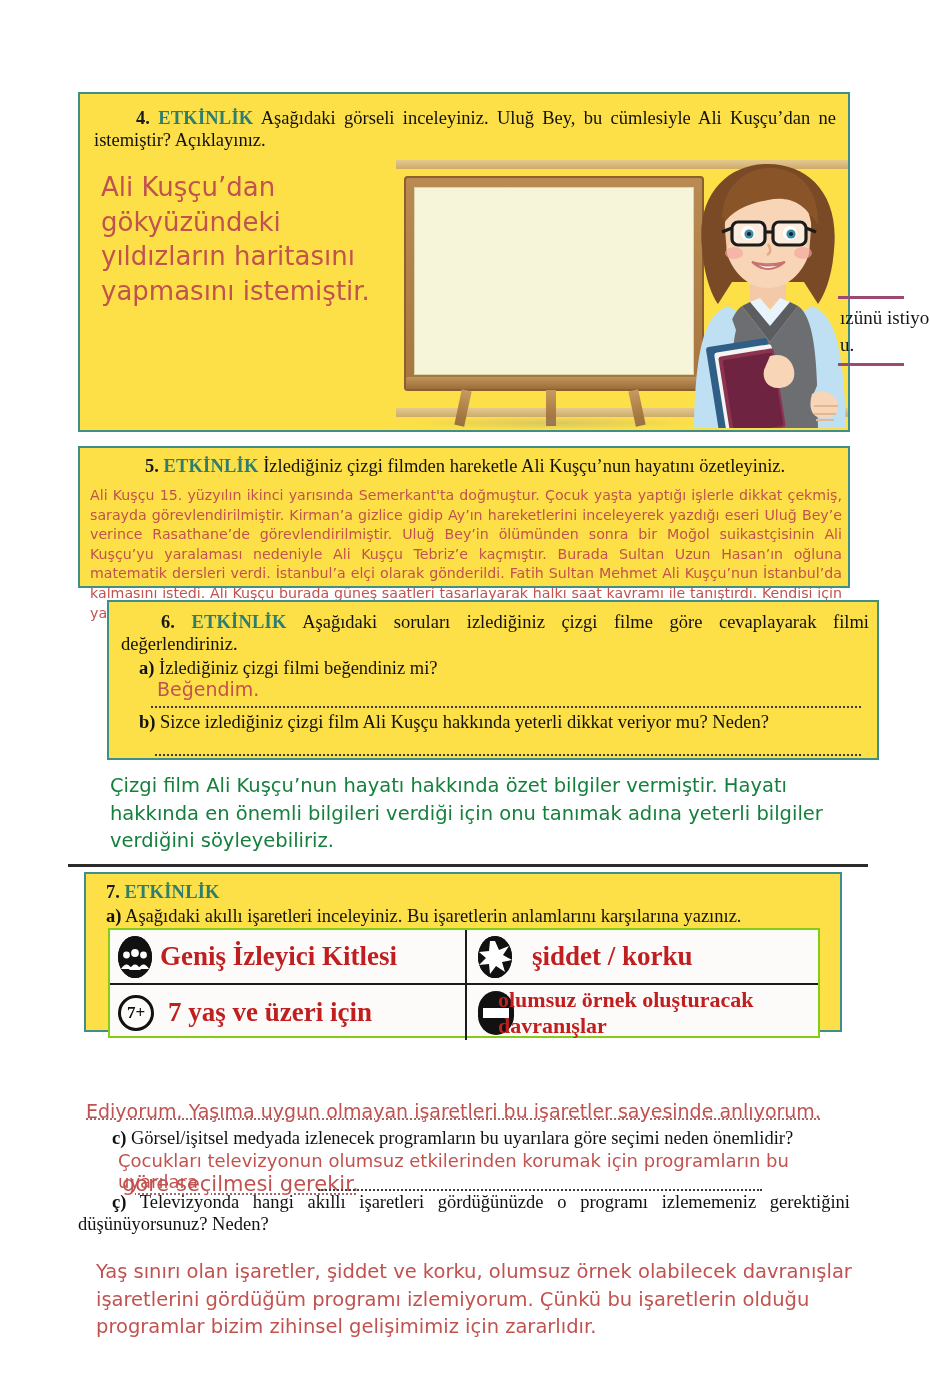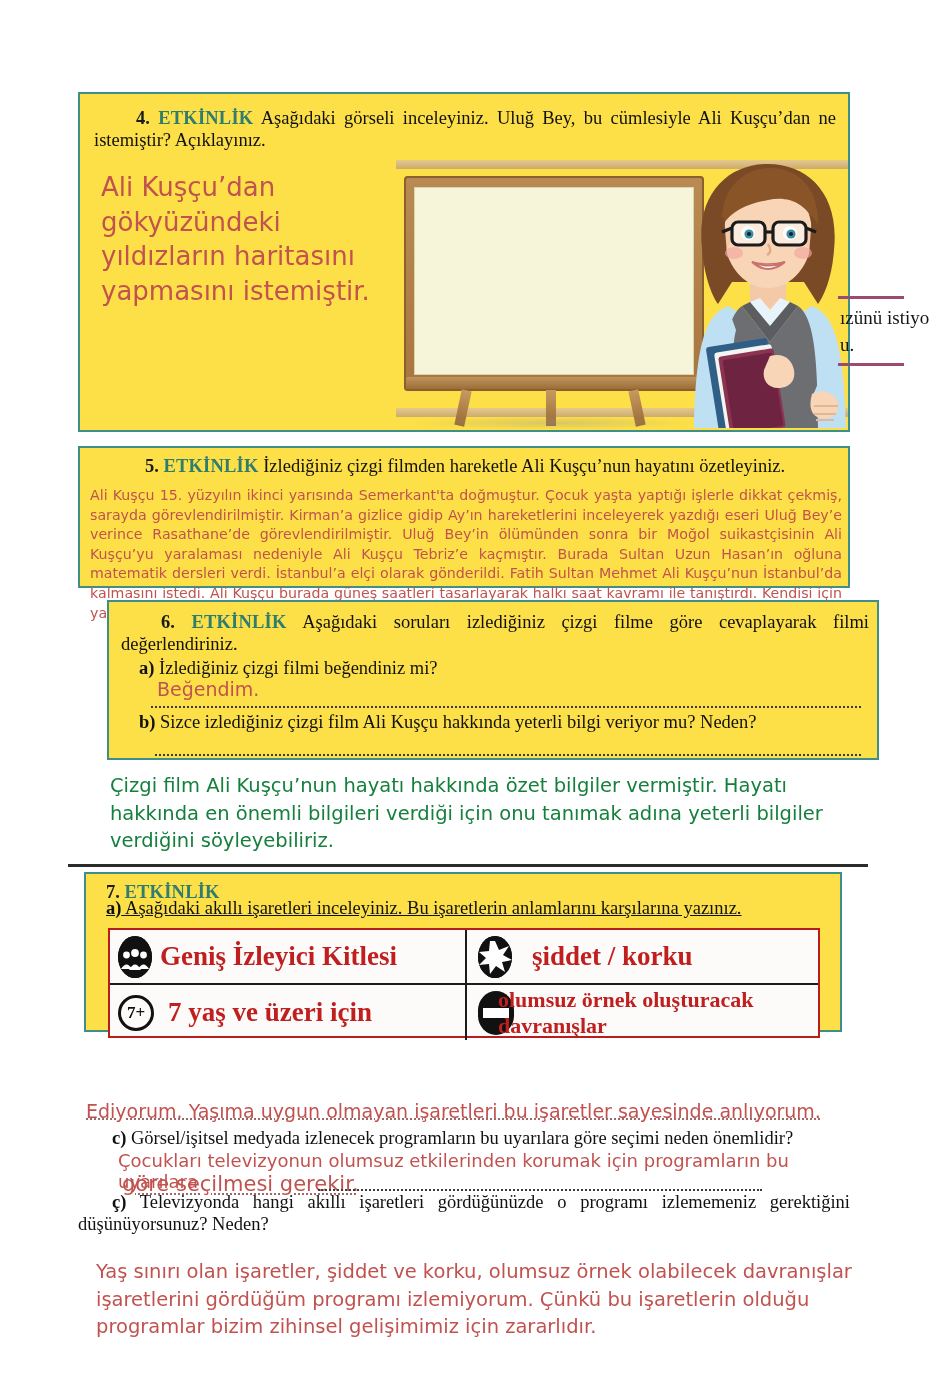--- a/index.html
+++ b/index.html
@@ -125,26 +125,26 @@
 
   
   #divider {
     position:absolute; left:68px; top:864px; width:800px; height:3px;
     background:#2b2b2b;
   }
 
   
   #act7 { left:84px; top:872px; width:758px; height:160px; }
   #act7-head { position:absolute; left:20px; top:8px; }
-  #q7a { position:absolute; left:20px; top:24px; width:720px;text-decoration:underline; }
+  #q7a { position:absolute; left:20px; top:32px; width:720px; }
 
   
   #symtable {
     position:absolute; left:108px; top:928px; width:712px; height:110px;
-    border:2px solid #b91c1c;
+    border:2px solid #84cc16;
     background:#fdfbfa;
     display:grid;
     grid-template-columns: 357px 1fr;
     grid-template-rows: 55px 55px;
   }
   .symcell {
     border-right:2px solid #1c1c1c;
     border-bottom:2px solid #1c1c1c;
     display:flex; align-items:center; gap:8px;
     padding-left:8px;
@@ -319,21 +319,21 @@
 
     <div id="q6a" class="q-body">
       <span class="bold-letter">a)</span>
       <span>İzlediğiniz çizgi filmi beğendiniz mi?</span>
     </div>
     <div id="a6a">Beğendim.</div>
     <div class="dots" id="dots6a"></div>
 
     <div id="q6b" class="q-body">
       <span class="bold-letter">b)</span>
-      <span>Sizce izlediğiniz çizgi film Ali Kuşçu hakkında yeterli bilgi veriyor mu? Neden?</span>
+      <span>Sizce izlediğiniz çizgi film Ali Kuşçu hakkında yeterli dikkat veriyor mu? Neden?</span>
     </div>
     <div class="dots" id="dots6b"></div>
   </div>
 
   <div id="act6-longanswer">Çizgi film Ali Kuşçu’nun hayatı hakkında özet bilgiler vermiştir. Hayatı hakkında en önemli bilgileri verdiği için onu tanımak adına yeterli bilgiler verdiğini söyleyebiliriz.</div>
 
   <div id="divider"></div>
 
   <div class="act-box" id="act7">
     <div id="act7-head" class="q-body">

